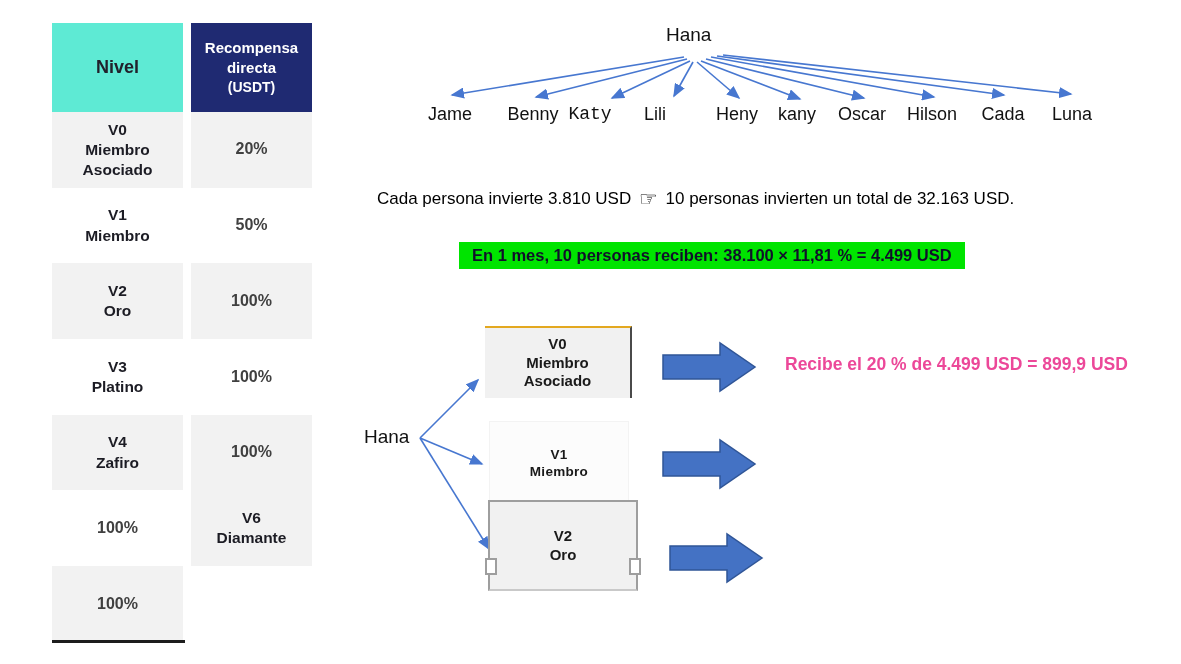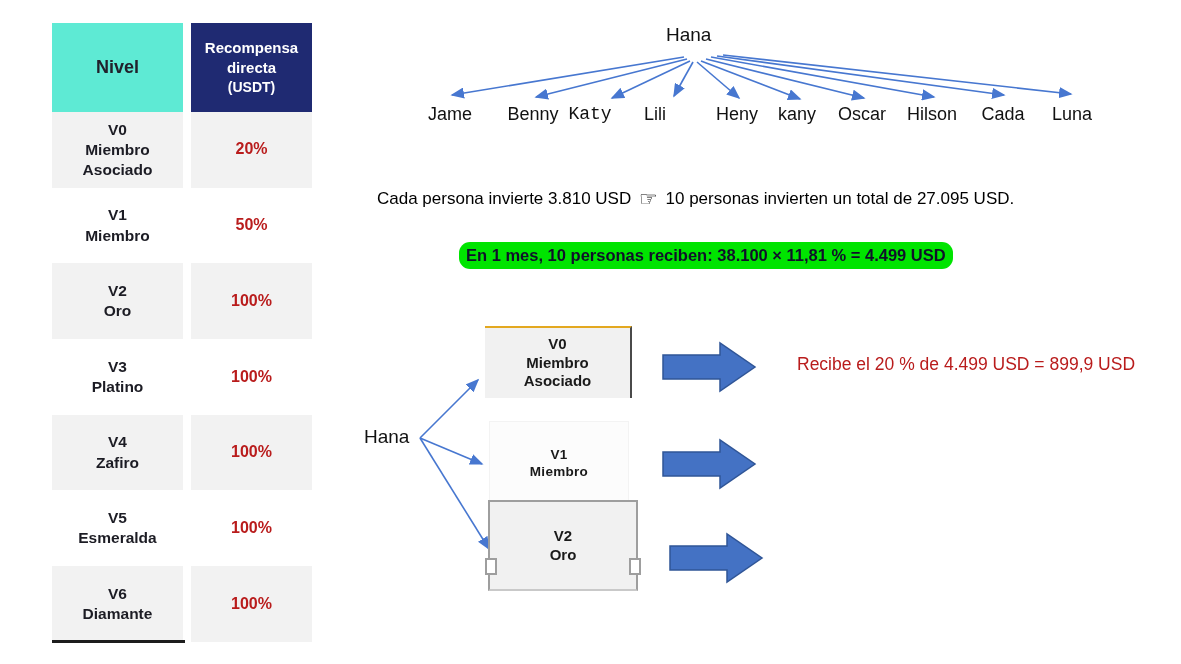--- a/index.html
+++ b/index.html
@@ -13,49 +13,49 @@
                  grid-template-rows:89px repeat(7,75.7px);}
   .tcell{display:flex;flex-direction:column;align-items:center;justify-content:center;
          text-align:center;font-weight:bold;line-height:1.3;}
   .th-gold{background:#5eead4;font-size:18px;color:#21212b;}
   .th-navy{background:#1F2A72;color:#ffffff;font-size:15px;}
   .th-navy .sub{font-weight:bold;font-size:14px;margin-top:1px;}
   .th-navy .lbl{max-width:100px;}
   .row-gray{background:#F2F2F2;}
   .row-white{background:#FFFFFF;}
   .lvl{font-size:15.5px;color:#1c1c24;}
-  .pct{font-size:16px;color:#b91c1c;}
+  .pct{font-size:16px;color:#404040;}
   .tbl-underline{left:52px;top:640px;width:133px;height:3px;background:#1d1d1d;}
 
   
   .root-name{font-size:19px;color:#111;}
   .leaf-name{position:absolute;top:104px;transform:translateX(-50%);
              font-size:18px;color:#111;white-space:nowrap;}
 
   
   .invest-line{left:377px;top:185px;font-size:17px;color:#000;white-space:nowrap;}
   .hand{font-size:21px;position:relative;top:2px;padding:0 3px;}
   .hl-green{left:459px;top:242px;background:#00E400;color:#10102a;
-            font-weight:bold;font-size:16.5px;padding:4px 7px;white-space:nowrap;border-radius:11px;}
+            font-weight:bold;font-size:16.5px;padding:4px 13px;white-space:nowrap;}
 
   
   .vbox{position:absolute;display:flex;flex-direction:column;align-items:center;
         justify-content:center;text-align:center;font-weight:bold;line-height:1.25;}
   .vbox-0{left:485px;top:326px;width:145px;height:70px;background:#F1F1F1;
           border-top:2px solid #E3A820;border-right:2px solid #4a4a4a;font-size:15px;}
   .vbox-0 .bname{max-width:95px;}
   .vbox-1{left:489px;top:421px;width:138px;height:84px;background:#FCFCFC;
           border:1px solid #F3F3F3;font-size:13.5px;letter-spacing:.3px;}
   .vbox-2{left:488px;top:500px;width:146px;height:87px;background:#F1F1F1;
           border:2px solid #9e9e9e;border-bottom-color:#c9c9c9;font-size:15px;}
   .notch{position:absolute;width:8px;height:13px;background:#ffffff;
          border:2px solid #9e9e9e;}
   .notch-l{left:-5px;bottom:14px;}
   .notch-r{right:-5px;bottom:14px;}
-  .result{position:absolute;font-weight:normal;font-size:17.5px;color:#b91c1c;white-space:nowrap;margin-left:12px;}
+  .result{position:absolute;font-weight:bold;font-size:17.5px;color:#ec4899;white-space:nowrap;}
   .r0{left:785px;top:354px;}
   .r1{left:778px;top:452px;}
   .r2{left:788px;top:550px;}
   svg.layer{position:absolute;left:0;top:0;pointer-events:none;}
 </style>
 </head>
 <body>
 
 <div class="page">
 
@@ -101,24 +101,20 @@
     </div>
 
     <div class="tcell lvl row-gray">
       <span>V4</span>
       <span>Zafiro</span>
     </div>
     <div class="tcell pct row-gray">
       <span>100%</span>
     </div>
 
-    <div class="tcell lvl row-white">
-      <span>V5</span>
-      <span>Esmeralda</span>
-    </div>
     <div class="tcell pct row-white">
       <span>100%</span>
     </div>
 
     <div class="tcell lvl row-gray">
       <span>V6</span>
       <span>Diamante</span>
     </div>
     <div class="tcell pct row-gray">
       <span>100%</span>
@@ -165,21 +161,21 @@
   <span class="leaf-name" style="left:737px;">Heny</span>
   <span class="leaf-name" style="left:797px;">kany</span>
   <span class="leaf-name" style="left:862px;">Oscar</span>
   <span class="leaf-name" style="left:932px;">Hilson</span>
   <span class="leaf-name" style="left:1003px;">Cada</span>
   <span class="leaf-name" style="left:1072px;">Luna</span>
 
   <div class="abs invest-line">
     <span>Cada persona invierte 3.810 USD</span>
     <span class="hand">☞</span>
-    <span>10 personas invierten un total de 27.095 USD.</span>
+    <span>10 personas invierten un total de 32.163 USD.</span>
   </div>
 
   <div class="abs hl-green">En 1 mes, 10 personas reciben: 38.100 × 11,81 % = 4.499 USD</div>
 
   <div class="abs root-name" style="left:364px;top:426px;">Hana</div>
 
   <div class="vbox vbox-0">
     <span>V0</span>
     <span class="bname">Miembro Asociado</span>
   </div>

